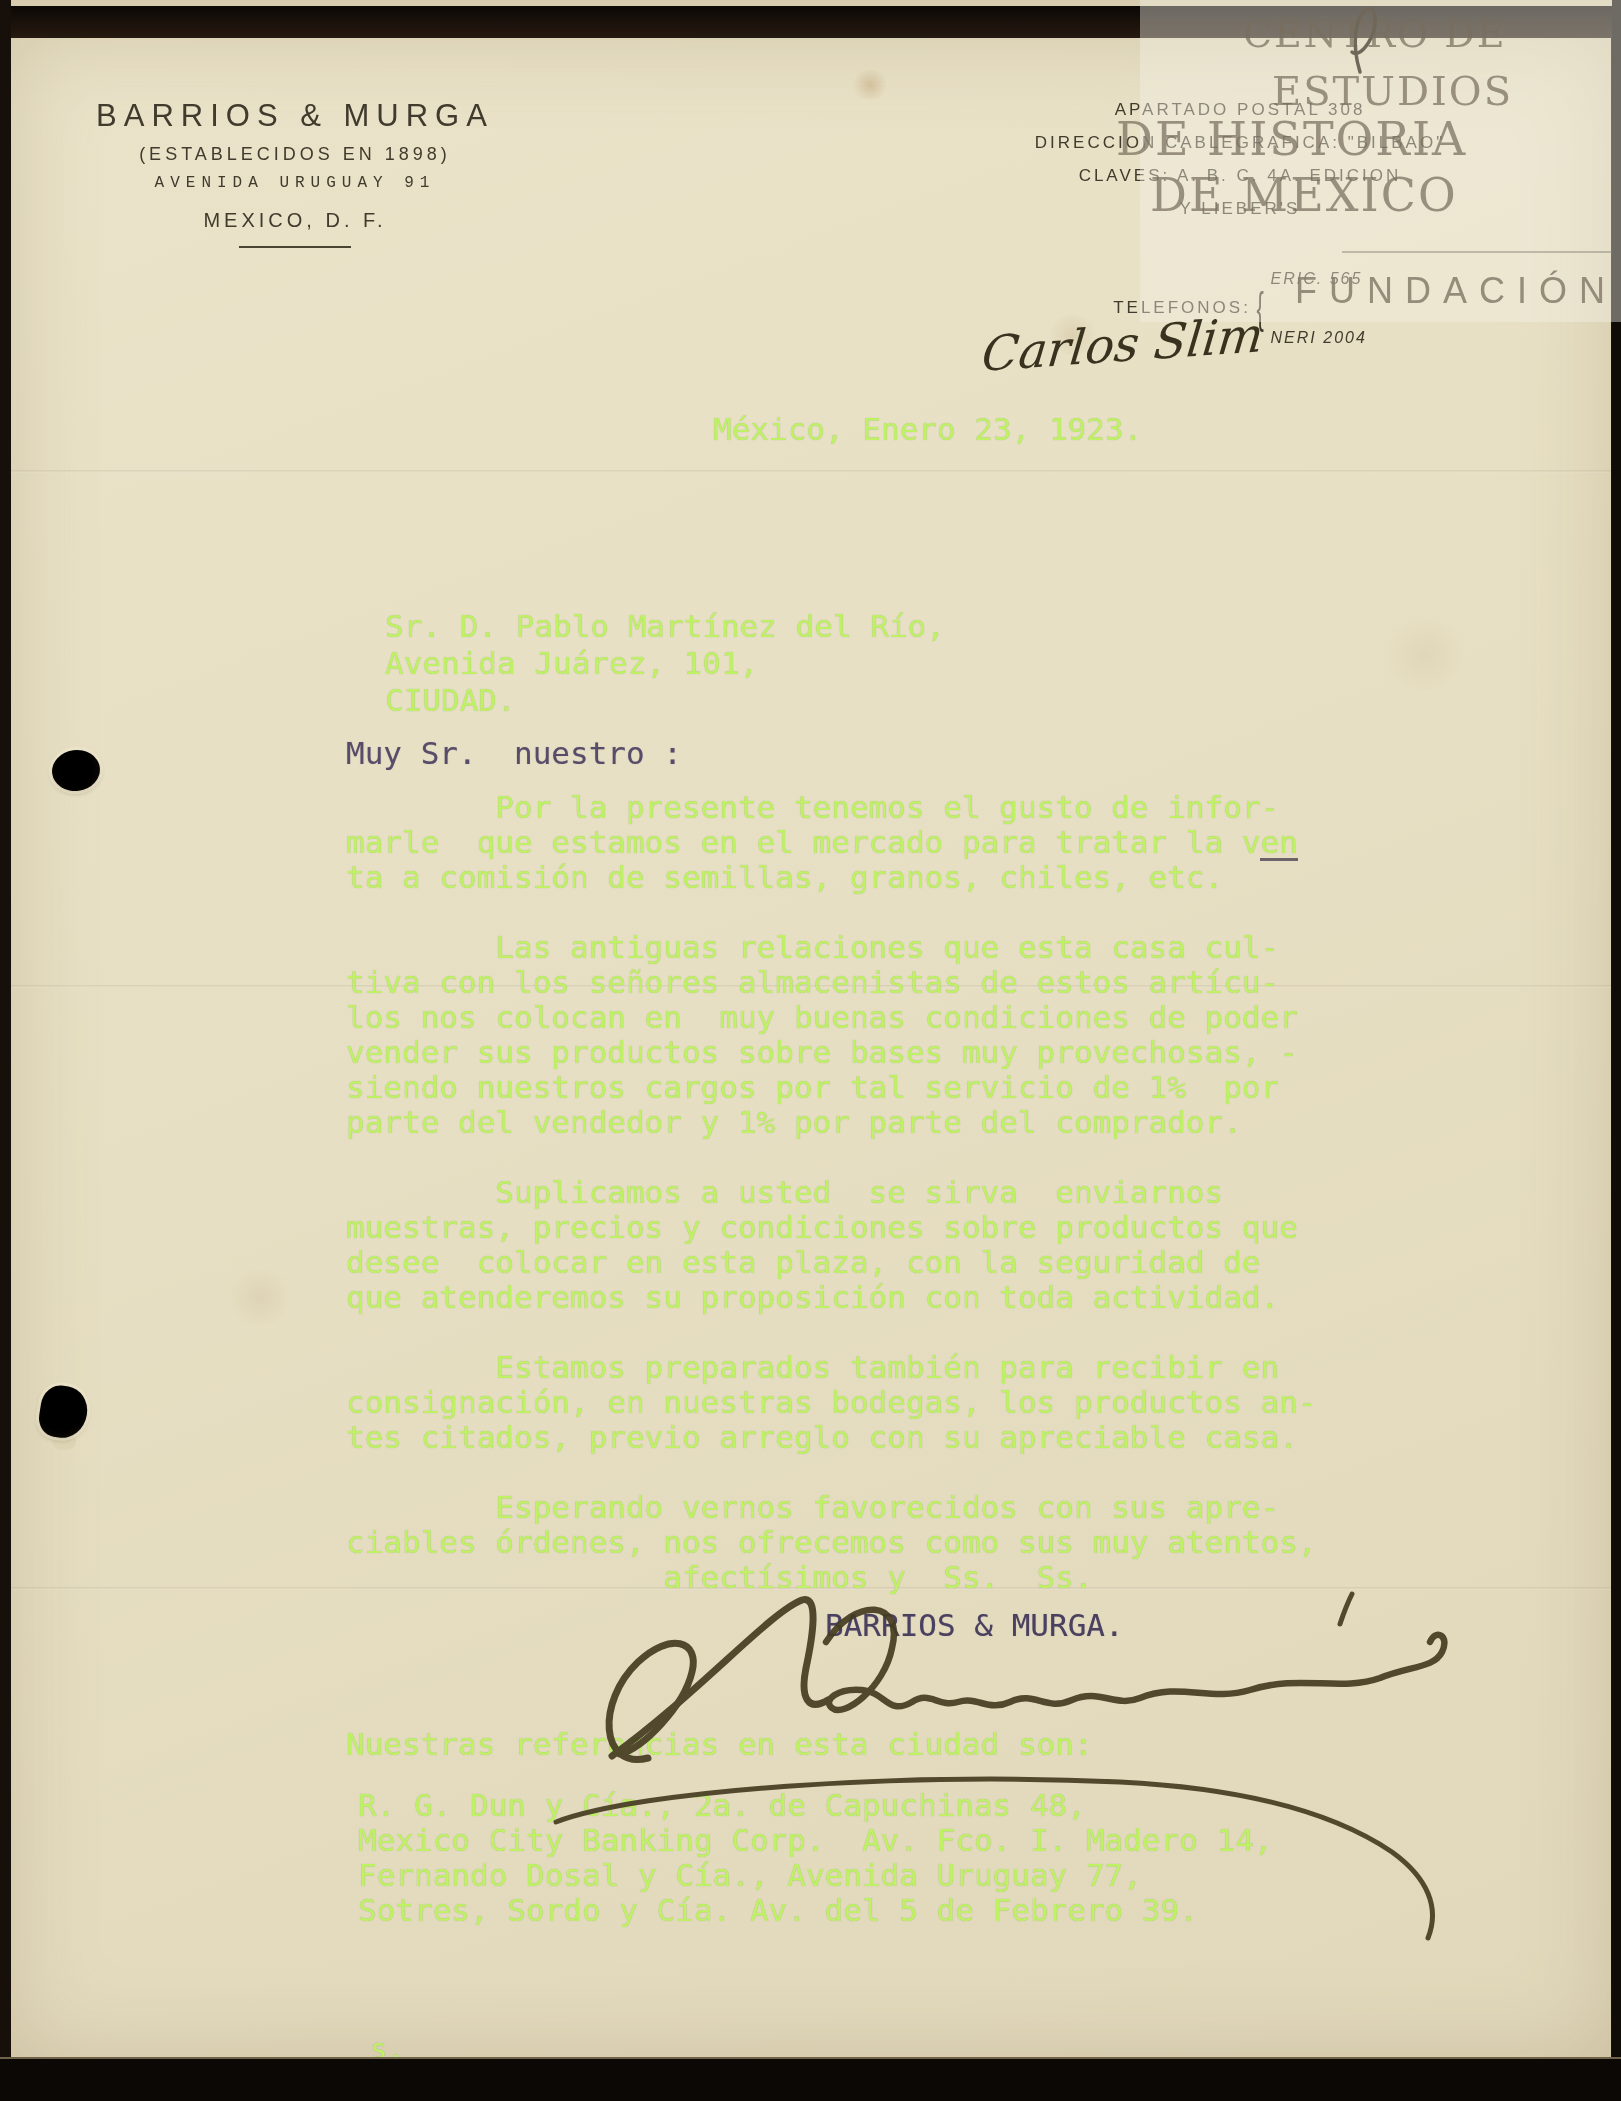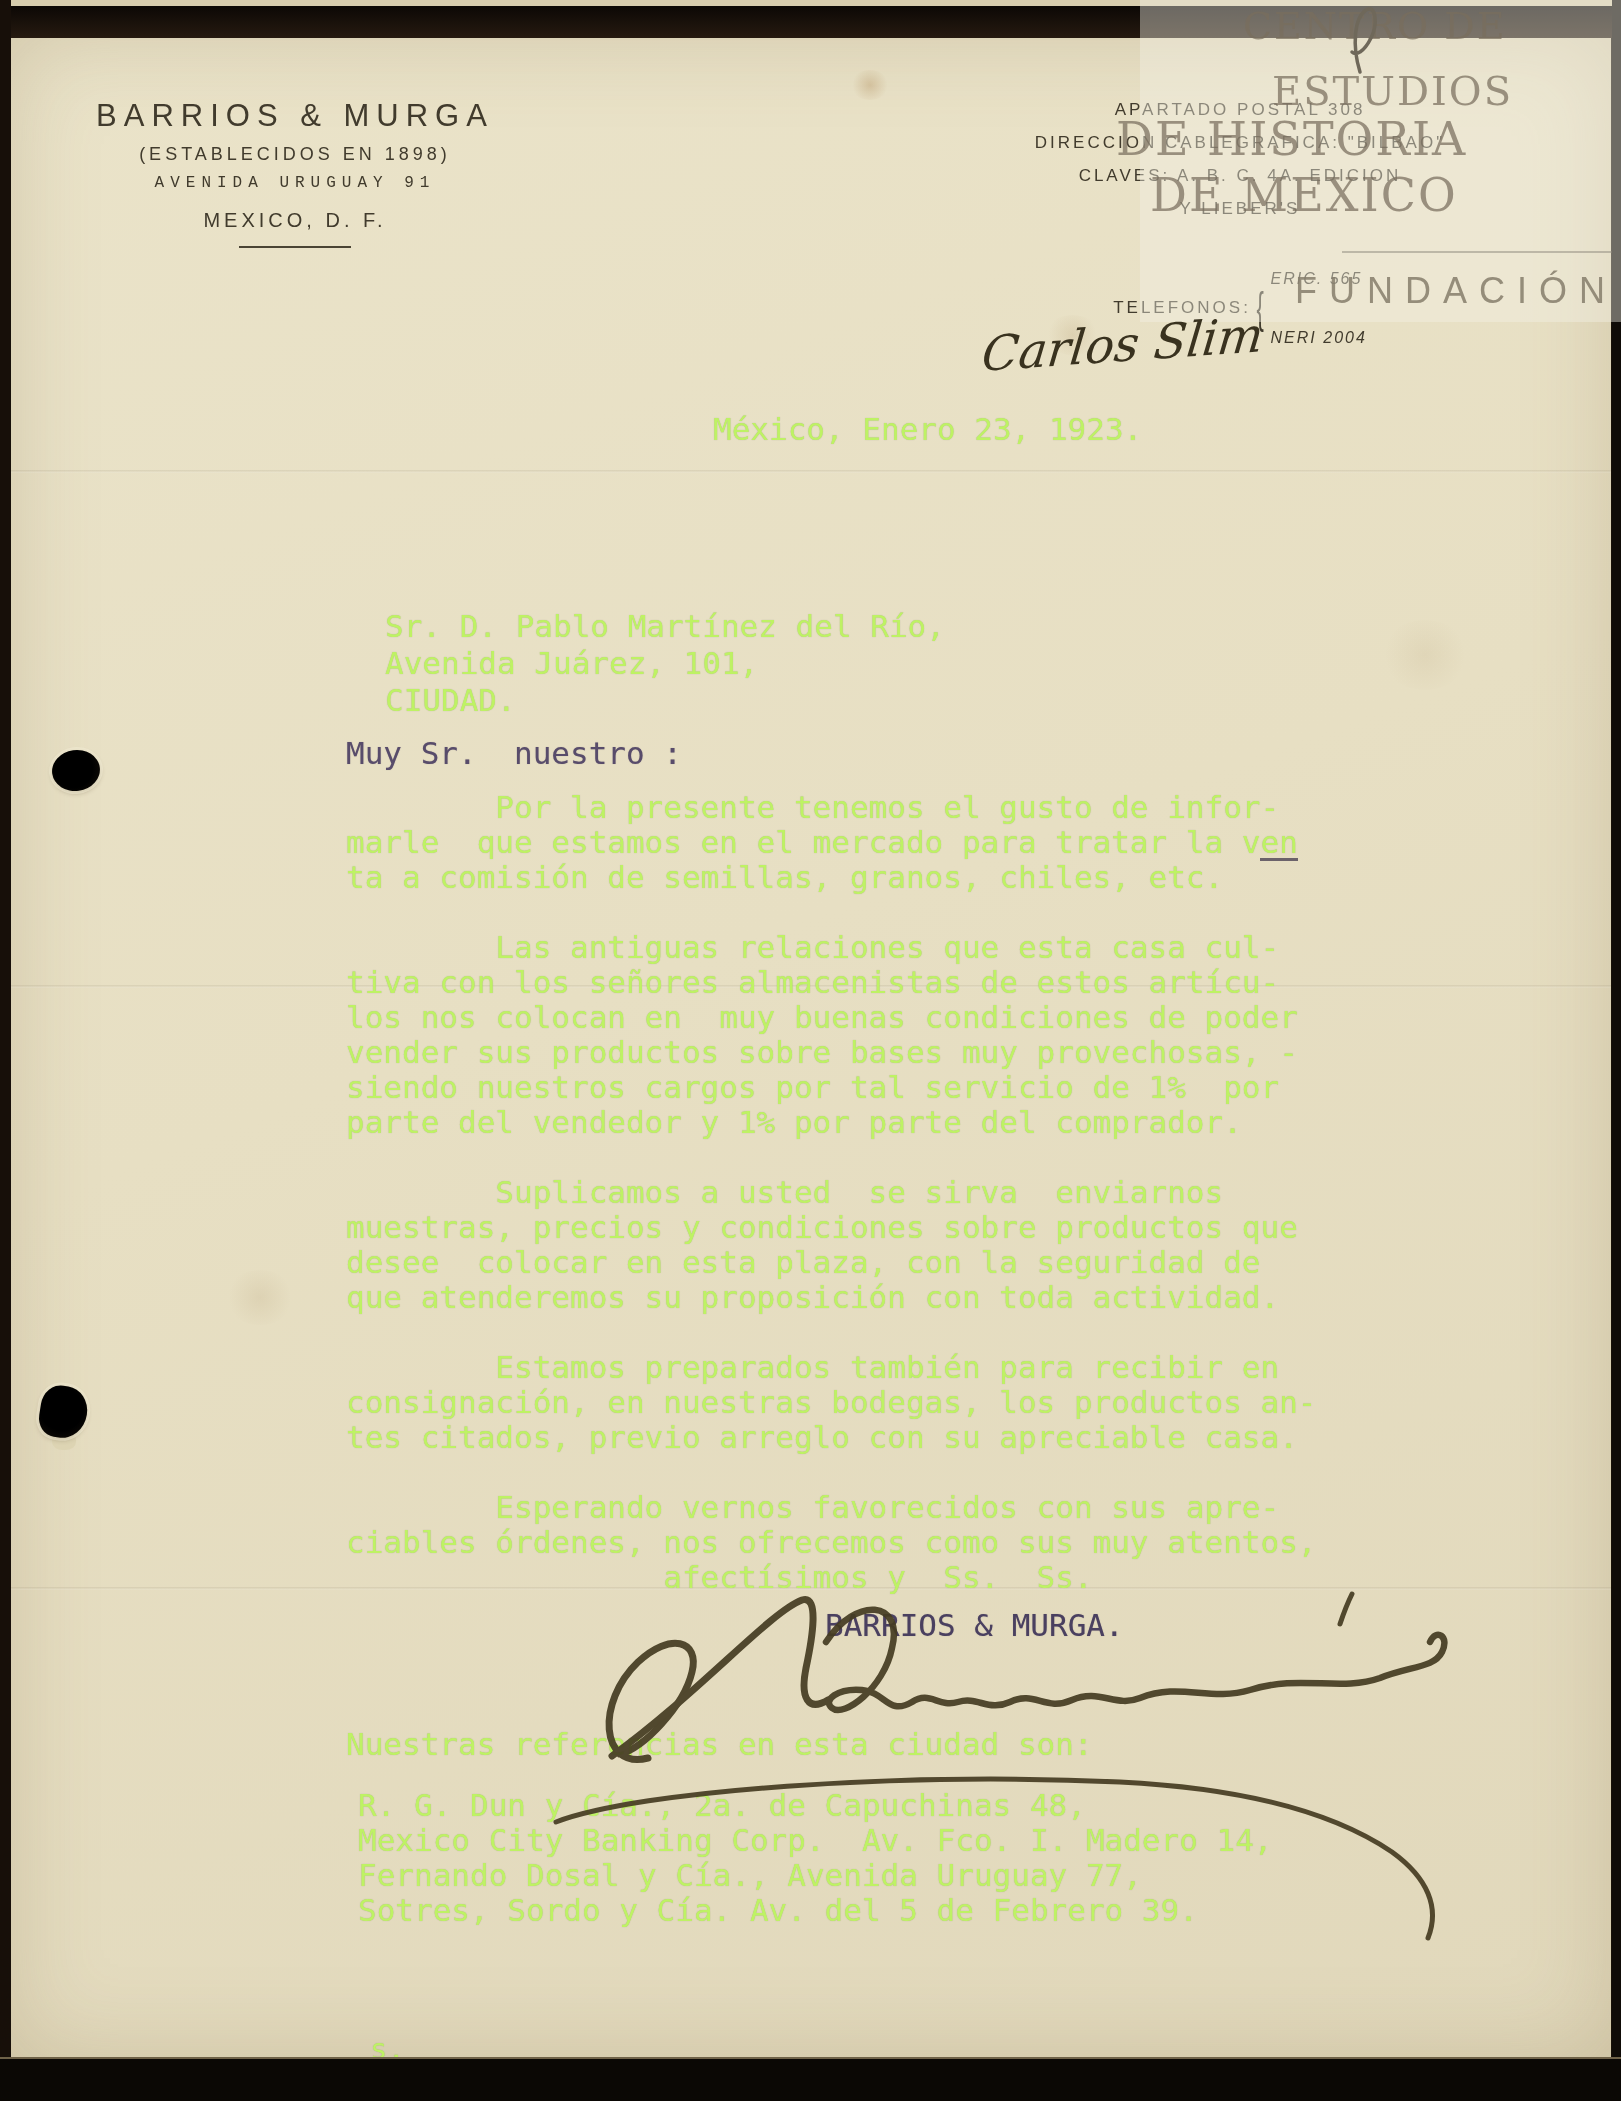--- a/index.html
+++ b/index.html
@@ -151,21 +151,21 @@
     <g stroke="#453c22" stroke-linecap="round" fill="none" opacity="0.92">
       <path stroke-width="7" d="M648 1758 C600 1770,596 1702,638 1662 C670 1632,700 1640,692 1672 C684 1706,642 1750,620 1754"></path>
       <path stroke-width="7" d="M612 1756 C700 1692,770 1612,802 1600 C820 1594,812 1640,806 1668 C800 1698,808 1712,828 1700"></path>
       <path stroke-width="6.5" d="M826 1642 C856 1596,904 1600,892 1648 C884 1688,844 1718,832 1708 C822 1700,838 1688,862 1690 C886 1692,888 1716,912 1702 C930 1690,938 1708,958 1702 C978 1696,988 1712,1010 1702 C1035 1690,1045 1712,1072 1700 C1100 1688,1115 1708,1140 1698 C1180 1682,1210 1702,1250 1690 C1300 1674,1340 1692,1380 1678 C1410 1666,1434 1668,1442 1652 C1450 1636,1436 1628,1430 1642"></path>
       <path stroke-width="5" d="M1340 1624 C1344 1612,1348 1602,1352 1594"></path>
       <path stroke-width="5" d="M556 1822 C640 1790,900 1772,1120 1782 C1240 1788,1330 1810,1392 1852 C1428 1878,1440 1908,1428 1938"></path>
     </g>
   </svg>
 
   <div id="wm-overlay"></div>
-  <div class="wm" style="left:1243px;top:4px;font-size:38px;">CENTRO DE</div>
+  <div class="wm" style="left:1243px;top:12px;font-size:38px;">CENTRO DE</div>
   <div class="wm" style="left:1272px;top:68px;font-size:40px;">ESTUDIOS</div>
   <div class="wm" style="left:1116px;top:112px;font-size:46px;">DE HISTORIA</div>
   <div class="wm" style="left:1150px;top:168px;font-size:46px;">DE MEXICO</div>
   <div id="wm-fund">FUNDACIÓN</div>
   <div id="wm-script">Carlos Slim</div>
 
   <svg id="pencil" width="50" height="80" viewBox="0 0 50 80">
     <path d="M20 70 C12 44,14 16,26 8 C36 2,38 22,31 36 C24 50,16 54,12 50" fill="none" stroke="#6f685a" stroke-width="3.5" stroke-linecap="round"></path>
   </svg>
 

